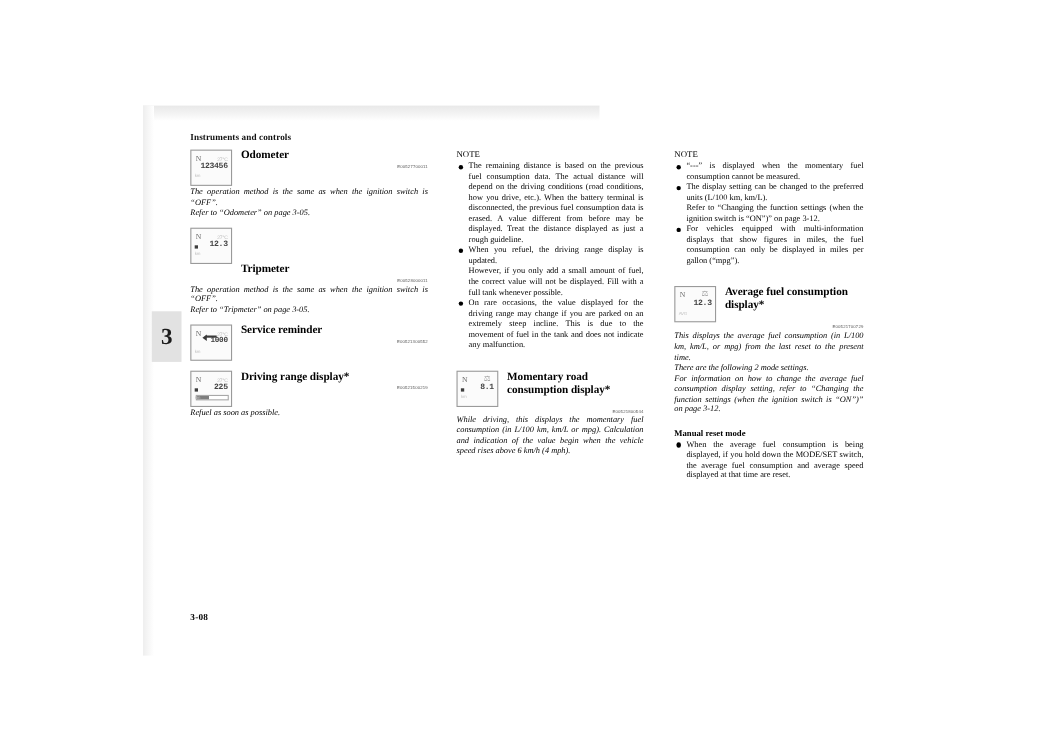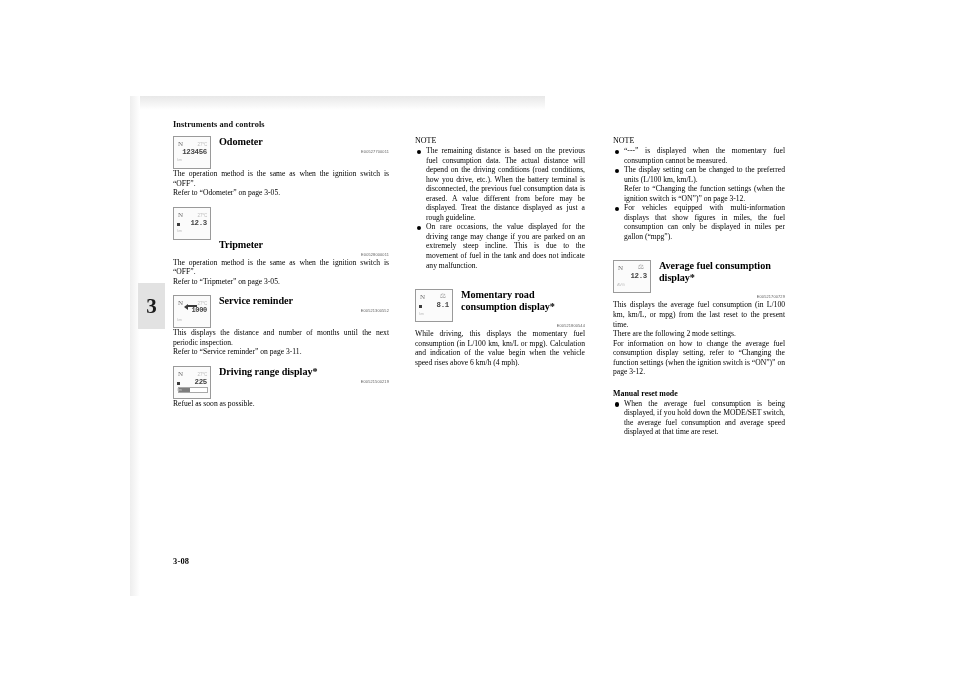--- a/index.html
+++ b/index.html
@@ -184,21 +184,21 @@
   h2.sec-title {
     margin: 0;
     font-size: 10.2px;
     font-weight: bold;
     line-height: 12px;
     letter-spacing: -0.05px;
     text-align: left;
     font-family: "Liberation Serif", serif;
   }
 
-  .sec-body { margin-top: 0; }
+  .sec-body { margin-top: 0; font-style: italic; }
   .sec-body p { margin: 0; text-indent: 0; }
 
   .enum {
     font-size: 3.9px;
     letter-spacing: 0.15px;
     color: #5d5d5d;
     text-align: right;
     font-family: "Liberation Sans", sans-serif;
     line-height: 6px;
     margin-top: 1px;
@@ -330,24 +330,20 @@
           <span class="tr">27°C</span>
           <span class="arrow"></span>
           <span class="val mid">1000</span>
           <span class="foot">km</span>
         </div>
         <div style="flex:1 1 auto;">
           <h2 class="sec-title">Service reminder</h2>
           <div class="enum">E00521300552</div>
         </div>
       </div>
-      <div class="sec-body">
-        <p class="para">This displays the distance and number of months until the next periodic inspection.</p>
-        <p class="para">Refer to “Service reminder” on page 3-11.</p>
-      </div>
     </div>
 
     <div class="sec">
       <div class="sec-head-row">
         <div class="lcd">
           <span class="n">N</span>
           <span class="tr">27°C</span>
           <span class="dot"></span>
           <span class="val">225</span>
           <span class="bar">
@@ -368,20 +364,24 @@
   </div>
 
   <div class="col" id="col-2">
 
     <div class="note-label">NOTE</div>
     <ul class="bullets">
       <li>
         <span>The remaining distance is based on the previous fuel consumption data. The actual distance will depend on the driving conditions (road conditions, how you drive, etc.). When the battery terminal is disconnected, the previous fuel consumption data is erased. A value different from before may be displayed. Treat the distance displayed as just a rough guideline.</span>
       </li>
       <li>
+        <span>When you refuel, the driving range display is updated.</span>
+        <span class="sub">However, if you only add a small amount of fuel, the correct value will not be displayed. Fill with a full tank whenever possible.</span>
+      </li>
+      <li>
         <span>On rare occasions, the value displayed for the driving range may change if you are parked on an extremely steep incline. This is due to the movement of fuel in the tank and does not indicate any malfunction.</span>
       </li>
     </ul>
 
     <div class="spacer-lg"></div>
 
     <div class="sec">
       <div class="sec-head-row">
         <div class="lcd">
           <span class="n">N</span>

